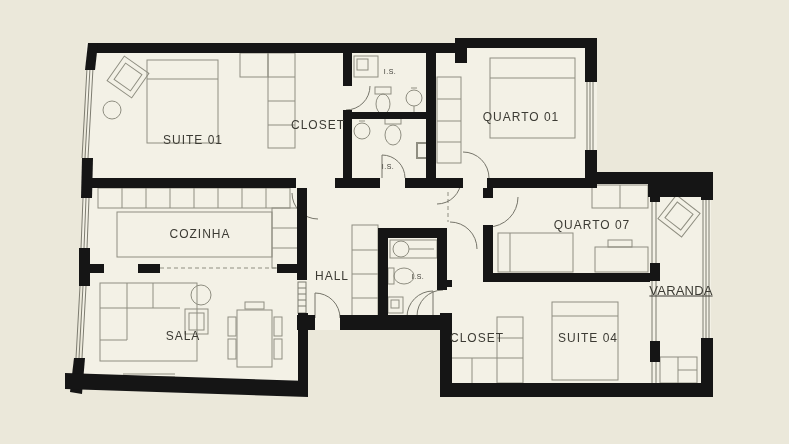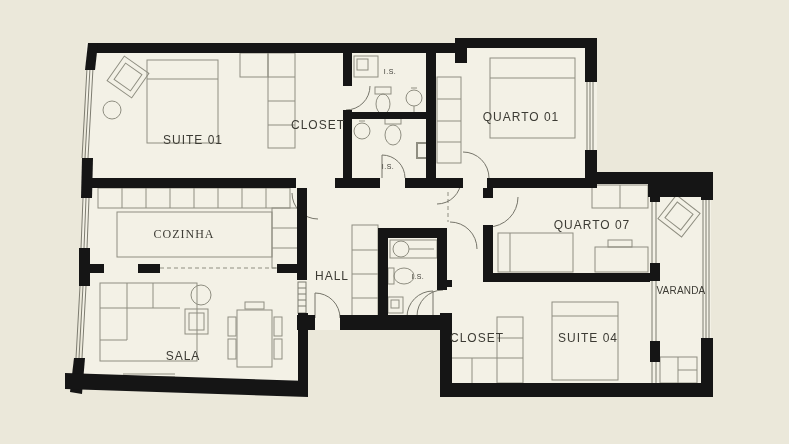--- a/index.html
+++ b/index.html
@@ -2,21 +2,21 @@
 <html><head>
 <meta charset="utf-8">
 <style>
   html,body{margin:0;padding:0;background:#ebe8da;}
   #stage{position:relative;width:789px;height:444px;background:#ebe8da;overflow:hidden;
          font-family:"Liberation Sans", sans-serif;}
   #stage svg{position:absolute;left:0;top:0;}
   .room-label{position:absolute;transform:translate(-50%,-50%);
               font-size:12px;letter-spacing:1px;color:#3c3b34;white-space:nowrap;}
   .room-label.small{font-size:7px;letter-spacing:0.5px;}
-  .room-label.tight{font-size:10px;letter-spacing:0.2px;}
+  .room-label.tight{font-size:13px;letter-spacing:0.2px;text-decoration:underline;}
 </style>
 </head>
 <body>
 
 <div id="stage">
 <svg width="789" height="444" viewBox="0 0 789 444">
 
   <g>
     <rect x="86" y="43" width="511" height="147" fill="#f3f1e6"></rect>
     <rect x="82" y="188" width="226" height="200" fill="#f3f1e6"></rect>
@@ -283,21 +283,21 @@
     <rect x="650" y="263" width="10" height="18"></rect>
     <rect x="650" y="341" width="10" height="21"></rect>
   </g>
 </svg>
 
   <div class="room-label" style="left:193px;top:126px;margin-top:14px;">SUITE 01</div>
   <div class="room-label" style="left:318px;top:125px;">CLOSET</div>
   <div class="room-label small" style="left:390px;top:71px;">I.S.</div>
   <div class="room-label" style="left:521px;top:117px;">QUARTO 01</div>
   <div class="room-label small" style="left:388px;top:166px;">I.S.</div>
-  <div class="room-label" style="left:184px;top:234px;font-family:Liberation Serif, serif;">COZINHA</div>
+  <div class="room-label" style="left:200px;top:234px;">COZINHA</div>
   <div class="room-label" style="left:332px;top:276px;">HALL</div>
   <div class="room-label small" style="left:418px;top:276px;">I.S.</div>
   <div class="room-label" style="left:592px;top:225px;">QUARTO 07</div>
   <div class="room-label tight" style="left:681px;top:290px;">VARANDA</div>
-  <div class="room-label" style="left:183px;top:356px;text-align:right;">SALA</div>
+  <div class="room-label" style="left:183px;top:336px;text-align:right;">SALA</div>
   <div class="room-label" style="left:477px;top:338px;">CLOSET</div>
   <div class="room-label" style="left:588px;top:338px;">SUITE 04</div>
 </div>
 
 </body></html>

